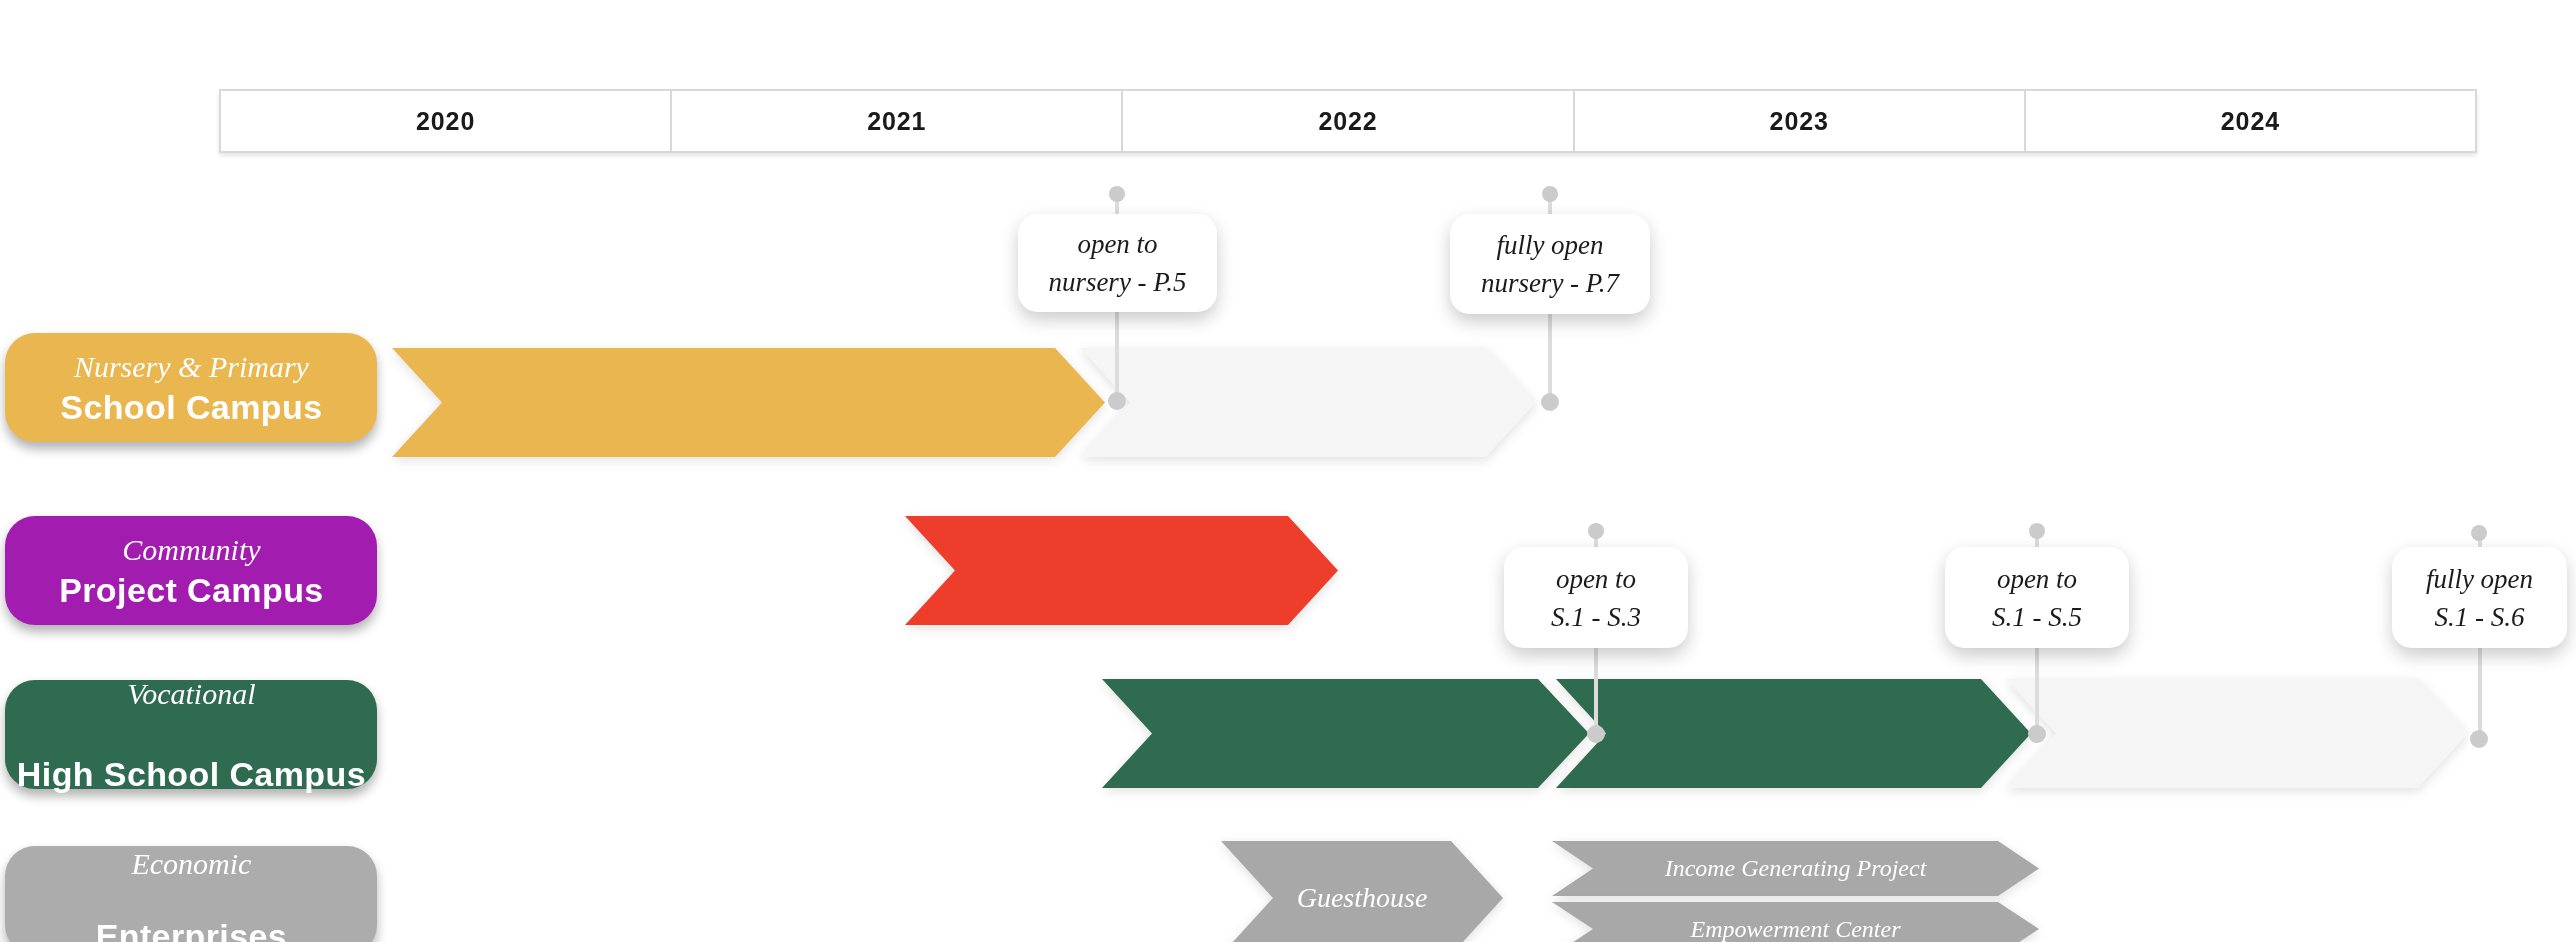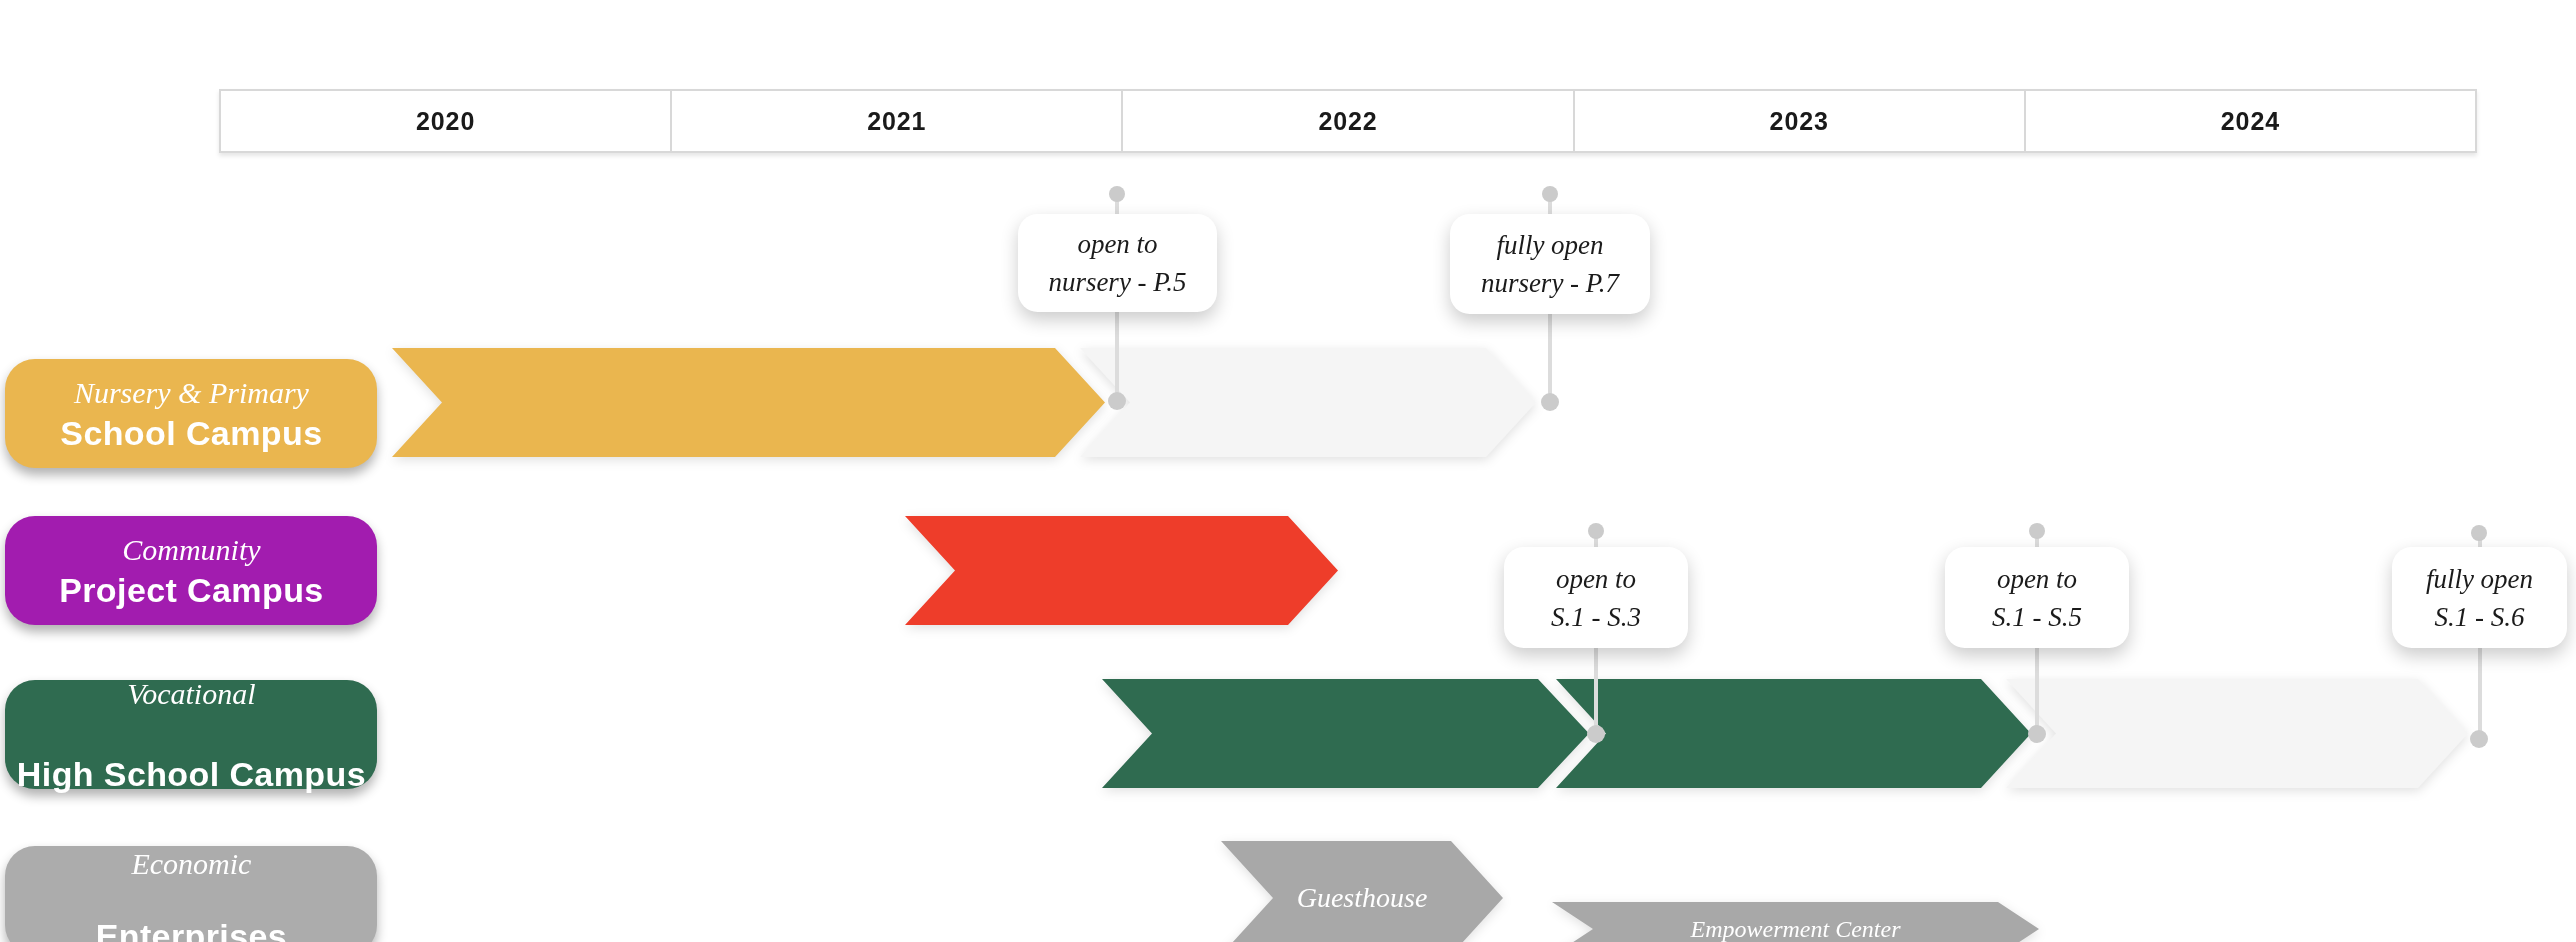--- a/index.html
+++ b/index.html
@@ -84,21 +84,21 @@
 
 <div id="canvas">
   <div id="year-header" style="left: 219px; top: 41px; width: 2258px; height: 64px;">
       <div class="year-cell">2020</div>
       <div class="year-cell">2021</div>
       <div class="year-cell">2022</div>
       <div class="year-cell">2023</div>
       <div class="year-cell">2024</div>
     </div>
   <div id="rows-layer">
-      <div class="pill" style="left: 5.4px; top: 311px; width: 372px; height: 109px; background: rgb(234, 182, 79);">
+      <div class="pill" style="left: 5.4px; top: 285px; width: 372px; height: 109px; background: rgb(234, 182, 79);">
         <div class="pill-line1">Nursery &amp; Primary</div>
         <div class="pill-line2">School Campus</div>
       </div>
       <div class="bar-wrap" style="left: 392px; top: 300px; width: 713px; height: 109px;">
         <div class="bar-arrow" style="background: rgb(234, 182, 79); clip-path: polygon(0px 0px, 663px 0px, 713px 50%, 663px 100%, 0px 100%, 50px 50%);"></div>
       </div>
       <div class="bar-wrap" style="left: 1080px; top: 300px; width: 456px; height: 109px;">
         <div class="bar-arrow" style="background: rgb(245, 245, 245); clip-path: polygon(0px 0px, 406px 0px, 456px 50%, 406px 100%, 0px 100%, 50px 50%);"></div>
       </div>
       <div class="pill" style="left: 5.4px; top: 468px; width: 372px; height: 109px; background: #a21caf;">
@@ -121,20 +121,25 @@
       <div class="bar-wrap" style="left: 2006px; top: 631px; width: 462px; height: 109px;">
         <div class="bar-arrow" style="background: rgb(245, 245, 245); clip-path: polygon(0px 0px, 412px 0px, 462px 50%, 412px 100%, 0px 100%, 50px 50%);"></div>
       </div>
       <div class="pill" style="left: 5.4px; top: 798px; width: 372px; height: 109px; background: rgb(172, 172, 172); gap: 32px;">
         <div class="pill-line1">Economic</div>
         <div class="pill-line2">Enterprises</div>
       </div>
       <div class="bar-wrap" style="left: 1221px; top: 793px; width: 282px; height: 114px;">
         <div class="bar-arrow" style="background: rgb(168, 168, 168); clip-path: polygon(0px 0px, 230px 0px, 282px 50%, 230px 100%, 0px 100%, 52px 50%);">
           <span class="bar-text" style="font-size: 28px;">Guesthouse</span>
+        </div>
+      </div>
+      <div class="bar-wrap" style="left: 1552px; top: 793px; width: 487px; height: 55px;">
+        <div class="bar-arrow" style="background: rgb(168, 168, 168); clip-path: polygon(0px 0px, 446px 0px, 487px 50%, 446px 100%, 0px 100%, 41px 50%);">
+          <span class="bar-text" style="font-size: 24px;">Income Generating Project</span>
         </div>
       </div>
       <div class="bar-wrap" style="left: 1552px; top: 854px; width: 487px; height: 54px;">
         <div class="bar-arrow" style="background: rgb(168, 168, 168); clip-path: polygon(0px 0px, 446px 0px, 487px 50%, 446px 100%, 0px 100%, 41px 50%);">
           <span class="bar-text" style="font-size: 24px;">Empowerment Center</span>
         </div>
       </div>
     </div>
   <div id="callouts-layer">
       <div class="leader-line" style="left: 1115px; top: 146px; height: 208px;"></div>

